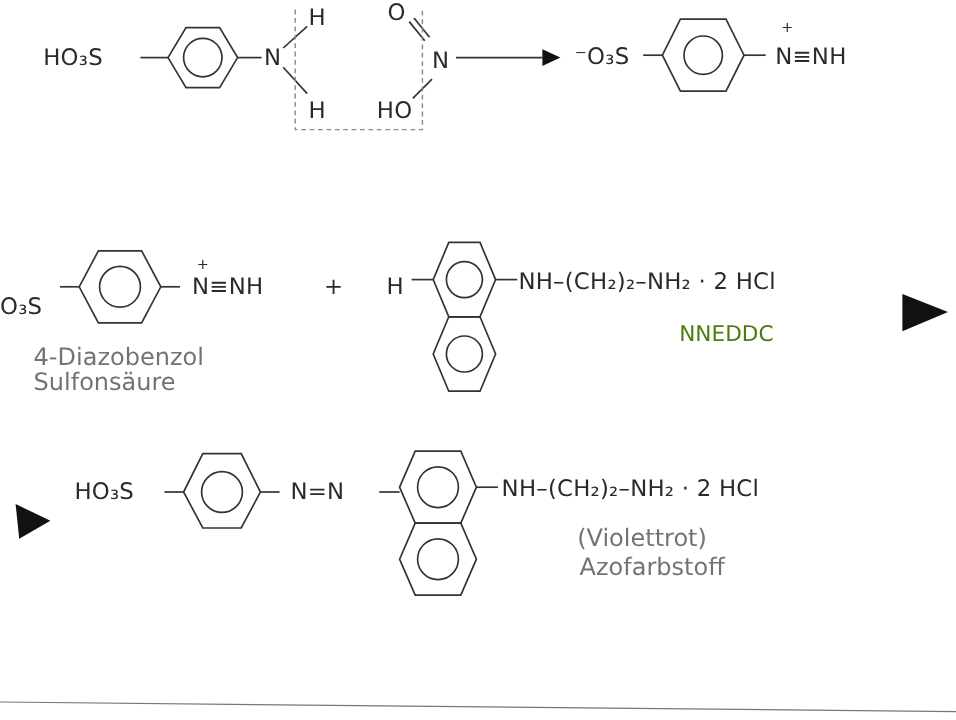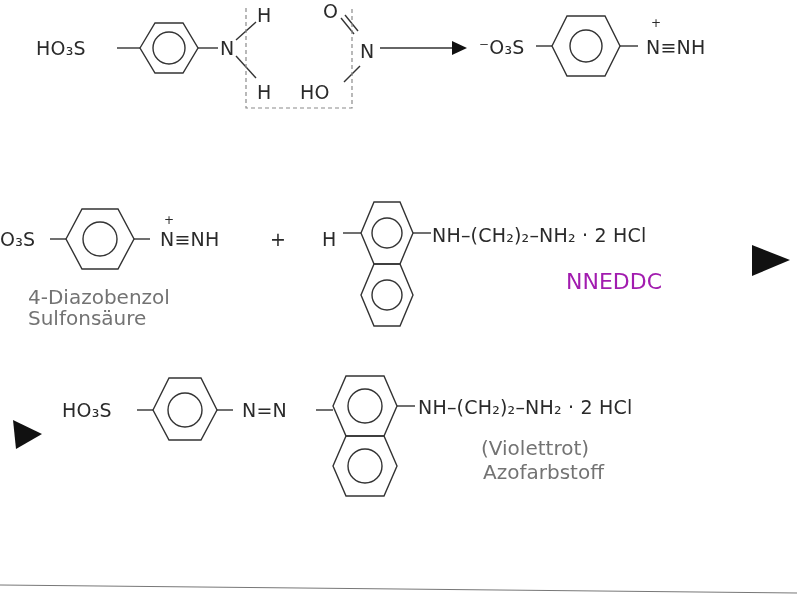--- a/index.html
+++ b/index.html
@@ -1,21 +1,21 @@
 <!DOCTYPE html>
 <html><head>
 <meta charset="utf-8">
 <style>
   html, body { margin: 0; padding: 0; background: #ffffff; }
   body { width: 797px; height: 600px; position: relative; overflow: hidden;
          font-family: "DejaVu Sans", sans-serif; color: #2a2a2a; }
   svg { position: absolute; left: 0; top: 0; }
   .t { position: absolute; font-size: 19px; white-space: nowrap; line-height: 1; letter-spacing: 0.2px; }
   .lbl { position: absolute; font-size: 20px; white-space: nowrap; line-height: 1.25; color: #737373; }
-  .bold { font-size: 22px; color: #a21caf; }
+  .bold { font-size: 18px; color: #4d7c0f; }
   .sup { position: absolute; font-size: 12px; }
 </style>
 </head>
 <body>
 
 <svg width="797" height="600">
   <g fill="none" stroke="#333" stroke-width="1.4">
 
     <g>
       <polygon points="140,48 155,23 183,23 198,48 183,73 155,73"></polygon>
@@ -82,26 +82,26 @@
     <polygon points="13,420 42,434 16,449"></polygon>
   </g>
 </svg>
 
 <span class="t" style="left:36px;top:39px">HO₃S</span>
 <span class="t" style="left:220px;top:39px">N</span>
 <span class="t" style="left:257px;top:6px">H</span>
 <span class="t" style="left:257px;top:83px">H</span>
 <span class="t" style="left:323px;top:2px">O</span>
 <span class="t" style="left:360px;top:42px">N</span>
-<span class="t" style="left:300px;top:83px">HO</span>
+<span class="t" style="left:314px;top:83px">HO</span>
 <span class="t" style="left:479px;top:38px">⁻O₃S</span>
 <span class="sup" style="left:651px;top:16px">+</span>
 <span class="t" style="left:646px;top:38px">N≡NH</span>
 
-<span class="t" style="left:0px;top:230px">O₃S</span>
+<span class="t" style="left:0px;top:247px">O₃S</span>
 <span class="sup" style="left:164px;top:213px">+</span>
 <span class="t" style="left:160px;top:230px">N≡NH</span>
 <span class="lbl" style="left:28px;top:285px">4-Diazobenzol</span>
 <span class="lbl" style="left:28px;top:306px">Sulfonsäure</span>
 <span class="t" style="left:270px;top:230px">+</span>
 <span class="t" style="left:322px;top:230px">H</span>
 <span class="t" style="left:432px;top:226px">NH–(CH₂)₂–NH₂ · 2 HCl</span>
 <span class="lbl bold" style="left:566px;top:268px">NNEDDC</span>
 
 <span class="t" style="left:62px;top:401px">HO₃S</span>

